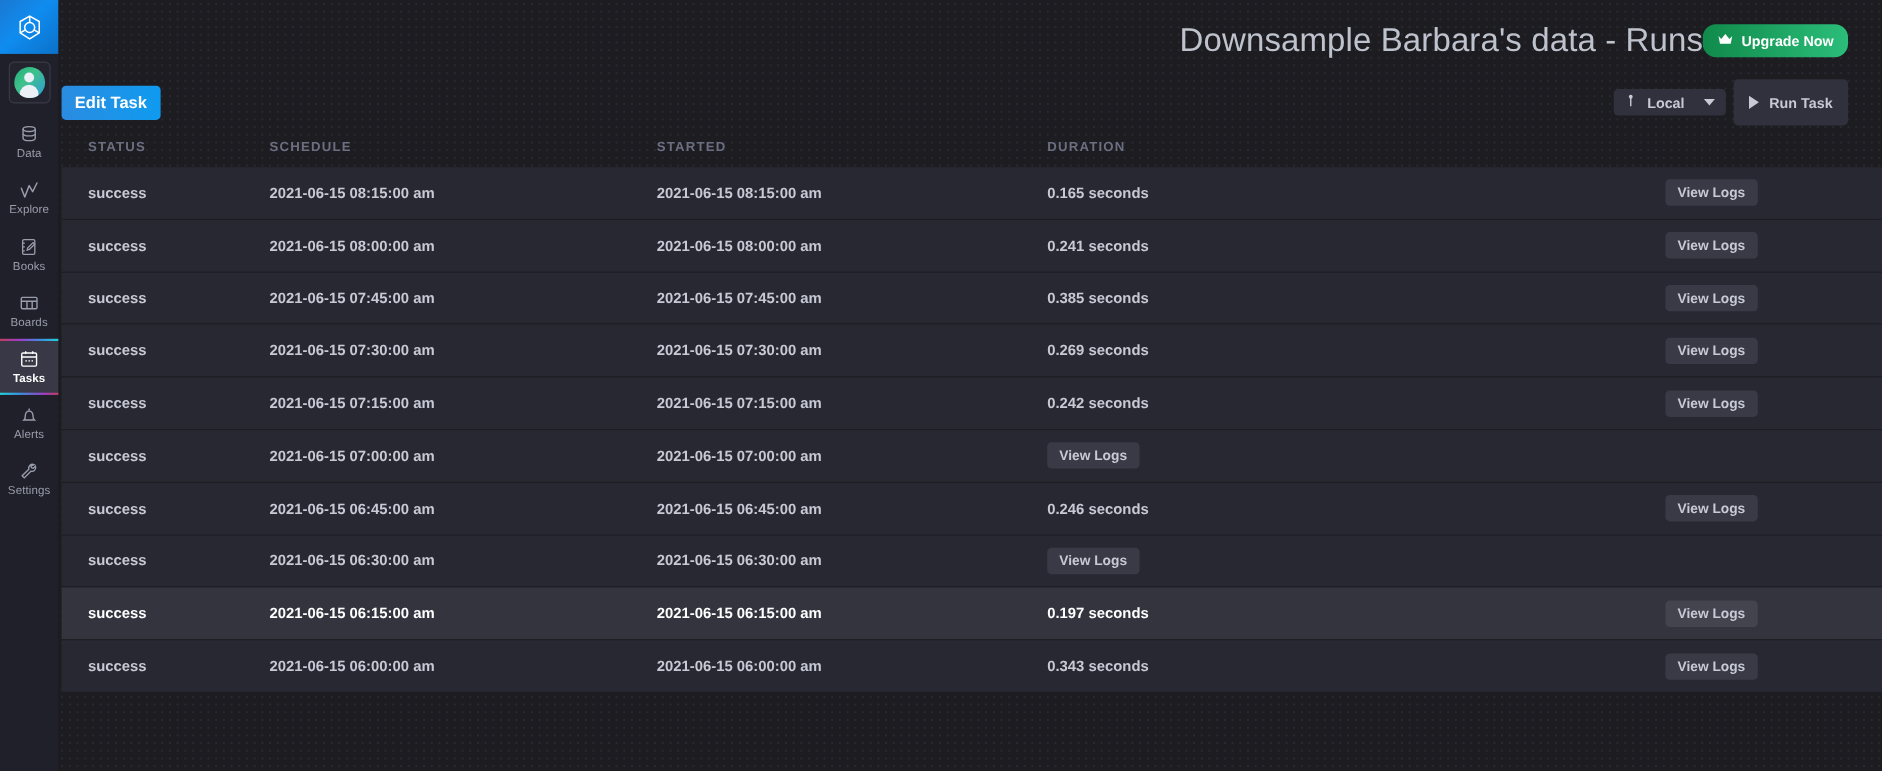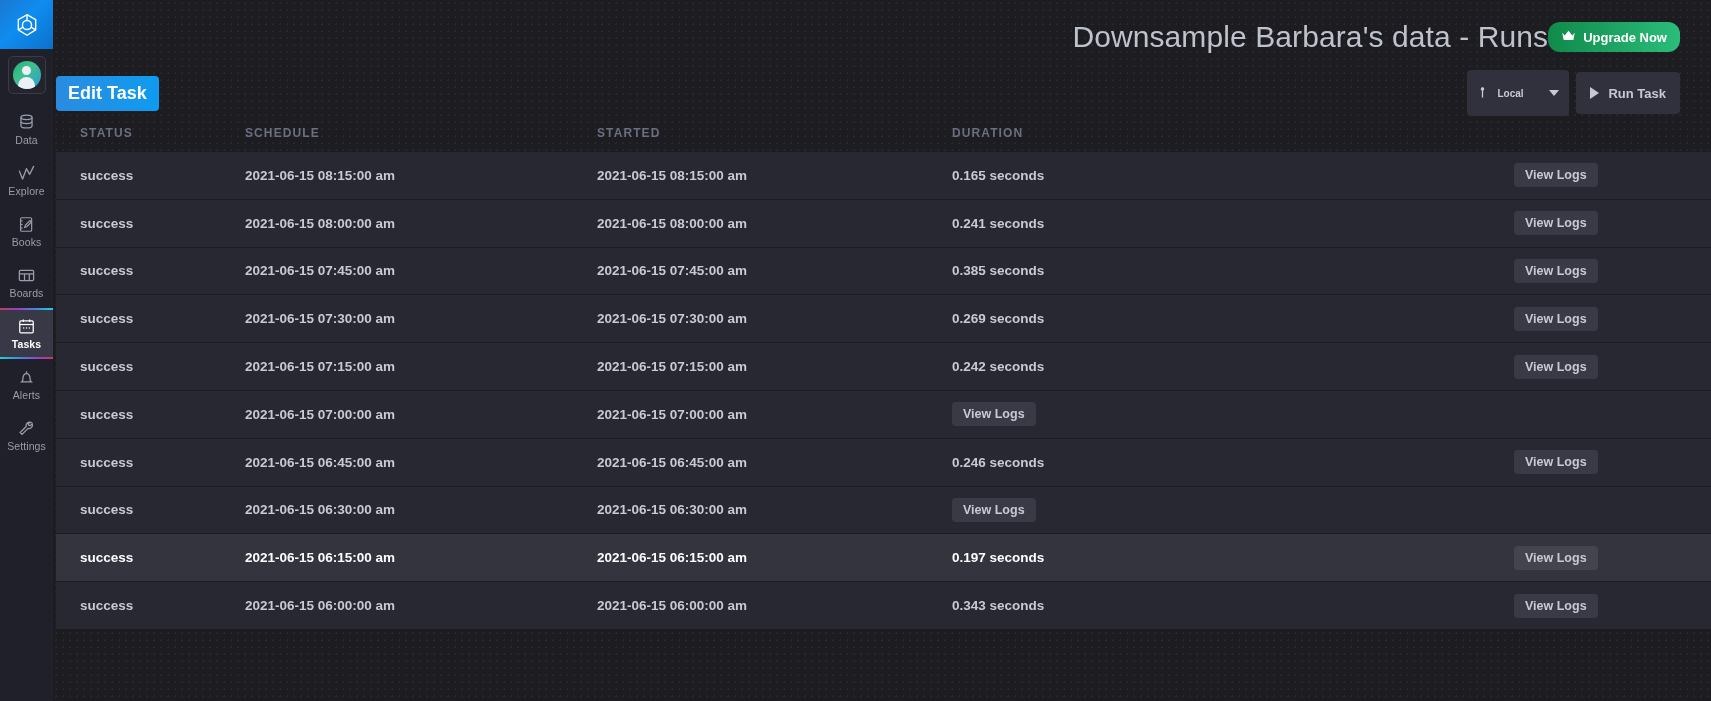--- a/index.html
+++ b/index.html
@@ -112,30 +112,30 @@
 
   .toolbar {
     height: 42px;
     display: flex; align-items: center; justify-content: space-between;
     padding: 0 31px 0 3px;
     margin-top: -2px;
   }
   .btn-edit {
     background: linear-gradient(90deg, #2a8ce0 0%, #0f9bf0 100%);
     color: #fff; border: none; border-radius: 4px;
-    font-size: 18px; font-weight: bold;
+    font-size: 15px; font-weight: bold;
     padding: 7px 12px; cursor: pointer;
     font-family: "Liberation Sans", sans-serif;
   }
   .tool-right { display: flex; align-items: center; gap: 7px; }
   .dropdown {
     display: inline-flex; align-items: center;
     background: #31313d; border-radius: 4px;
-    color: #c7cad4; font-size: 10px; font-weight: bold;
-    height: 46px; padding: 0 10px; gap: 10px; cursor: pointer;
+    color: #c7cad4; font-size: 13px; font-weight: bold;
+    height: 24px; padding: 0 10px; gap: 10px; cursor: pointer;
     min-width: 102px; justify-content: space-between;
   }
   .dropdown .left { display: flex; align-items: center; gap: 9px; }
   .dropdown svg { width: 11px; height: 13px; }
   .caret {
     width: 0; height: 0;
     border-left: 5px solid transparent;
     border-right: 5px solid transparent;
     border-top: 6px solid #c7cad4;
   }

